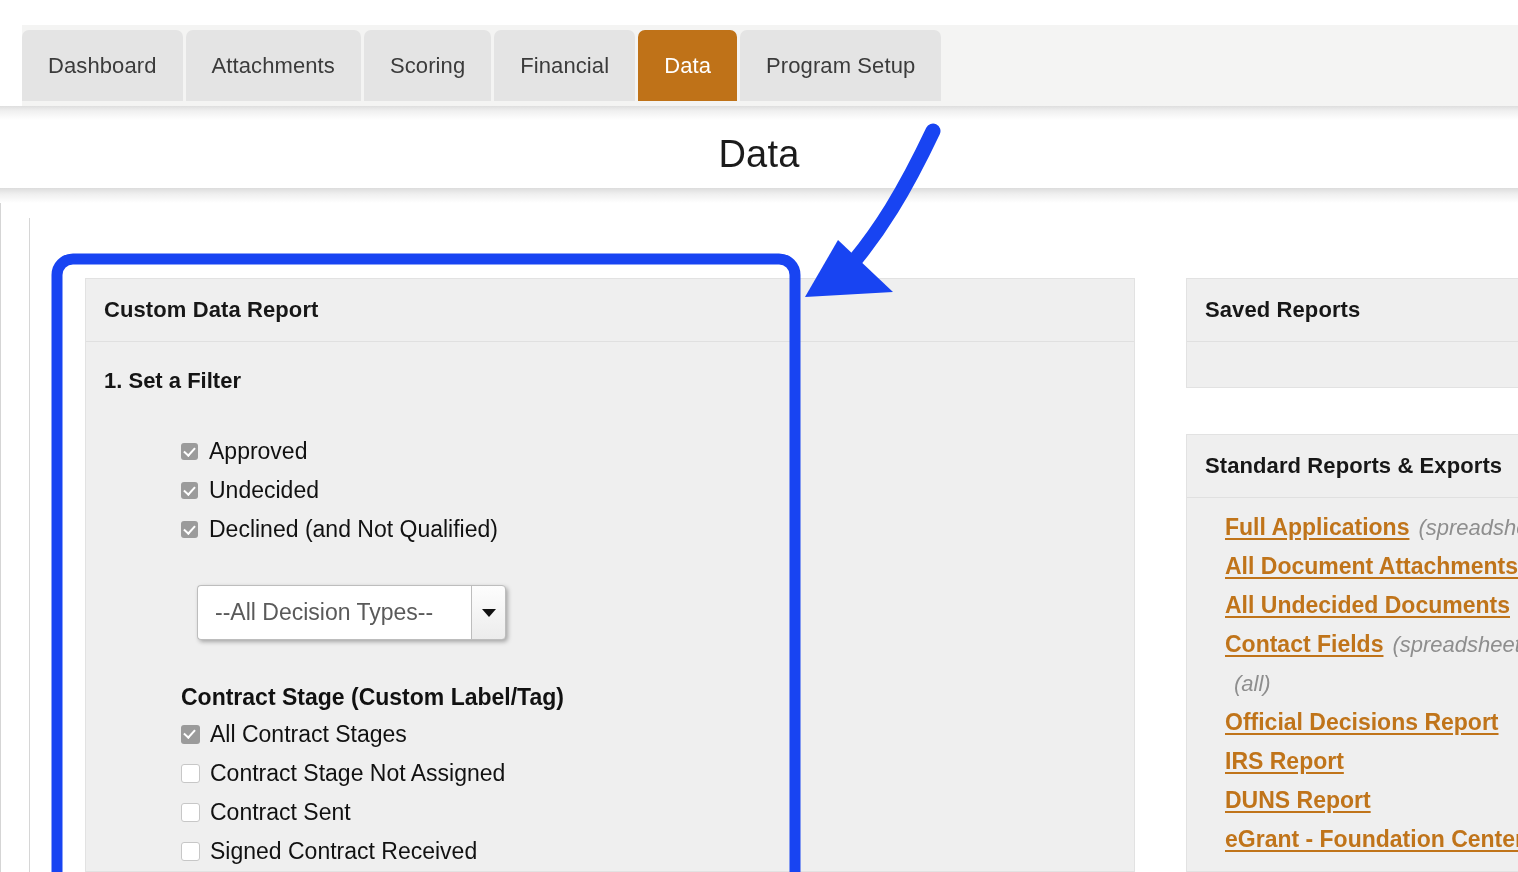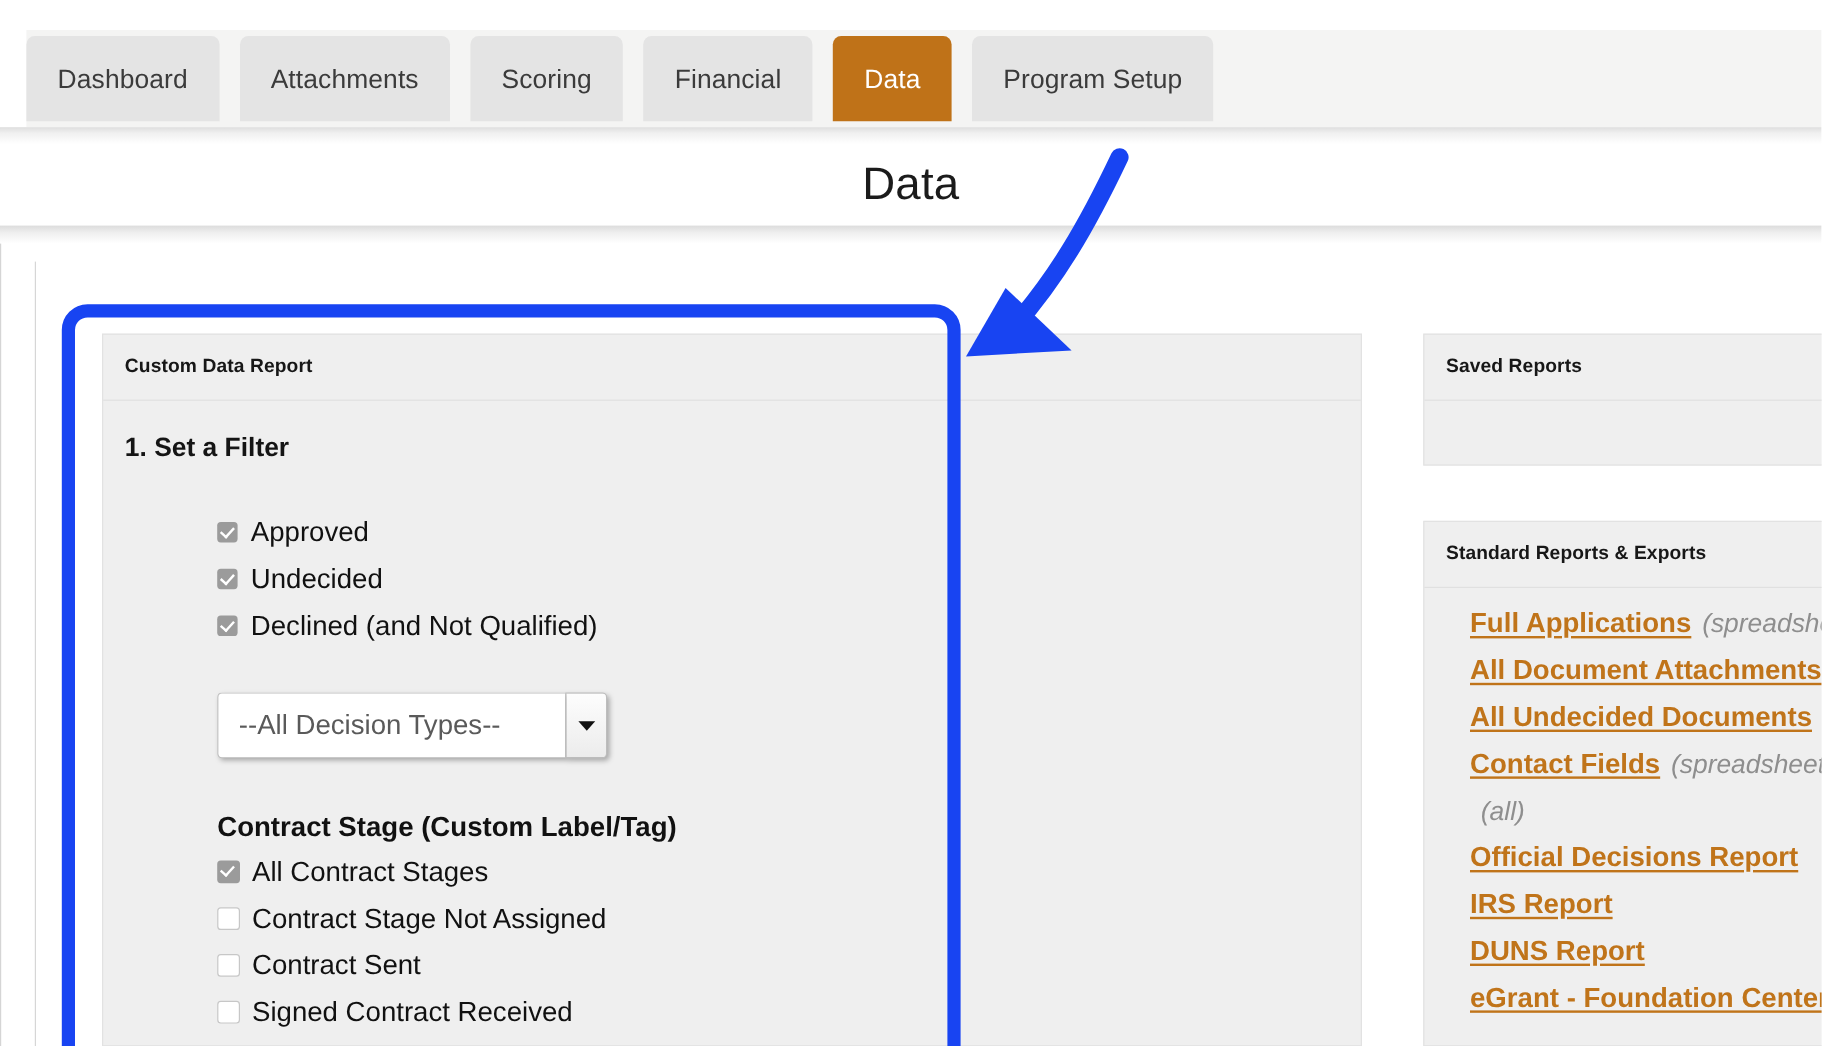--- a/index.html
+++ b/index.html
@@ -18,21 +18,21 @@
   .navstrip{
     position:absolute; left:22px; top:25px; width:1496px; height:81px;
     background:#f4f4f3;
   }
   .navstrip-shadow{
     position:absolute; left:0px; top:106px; width:1518px; height:14px;
     background:linear-gradient(to bottom,#dedede 0%, #f0f0f0 35%, #ffffff 100%);
   }
   .tabs{
     position:absolute; left:22px; top:30px; height:71px;
-    display:flex; align-items:flex-start; gap:17px;
+    display:flex; align-items:flex-start; gap:3px;
   }
   .tab{
     height:71px;
     display:flex; align-items:center; justify-content:center;
     padding:0 26px;
     background:#e4e4e4;
     color:#3b3b3b;
     font-size:22px;
     border-radius:7px 7px 0 0;
     cursor:pointer;
@@ -71,21 +71,21 @@
     position:absolute; left:28px; top:15px; width:1490px; height:654px;
     border-left:1px solid #d6d6d6;
   }
 
   
   .panel{
     background:#efefef;
     border:1px solid #e2e2e2;
   }
   .panel-head{
-    font-size:16px; font-weight:700; color:#171717;
+    font-size:22px; font-weight:700; color:#171717;
     padding:18px 0 18px 18px;
     border-bottom:1px solid #e0e0e0;
     letter-spacing:0.1px;
   }
   #custom-report-panel{
     position:absolute; left:85px; top:278px; width:1050px; height:594px;
   }
   #custom-report-body{ padding:0 0 0 0; }
 
   .step-title{
@@ -113,21 +113,21 @@
   .cb.unchecked{ background:#ffffff; border:1px solid #c7c7c7; }
   .cb-label{ font-size:23px; color:#111111; font-weight:500;text-align:right; }
 
   
   .select-wrap{
     position:relative; margin:36px 0 0 95px;
     width:325px; height:55px;
     filter: drop-shadow(2px 2px 2px rgba(0,0,0,0.30));
   }
   .select-box{
-    position:absolute; left:0; top:0; width:290px; height:55px;
+    position:absolute; left:16px; top:0; width:290px; height:55px;
     background:#ffffff; border:1px solid #bdbdbd; border-right:none;
     border-radius:4px 0 0 4px;
     display:flex; align-items:center;
     padding-left:17px;
     font-size:23px; color:#5a5a5a;
     white-space:nowrap;
   }
   .select-btn{
     position:absolute; left:290px; top:0; width:35px; height:55px;
     background:linear-gradient(to bottom,#fdfdfd,#ececec);

